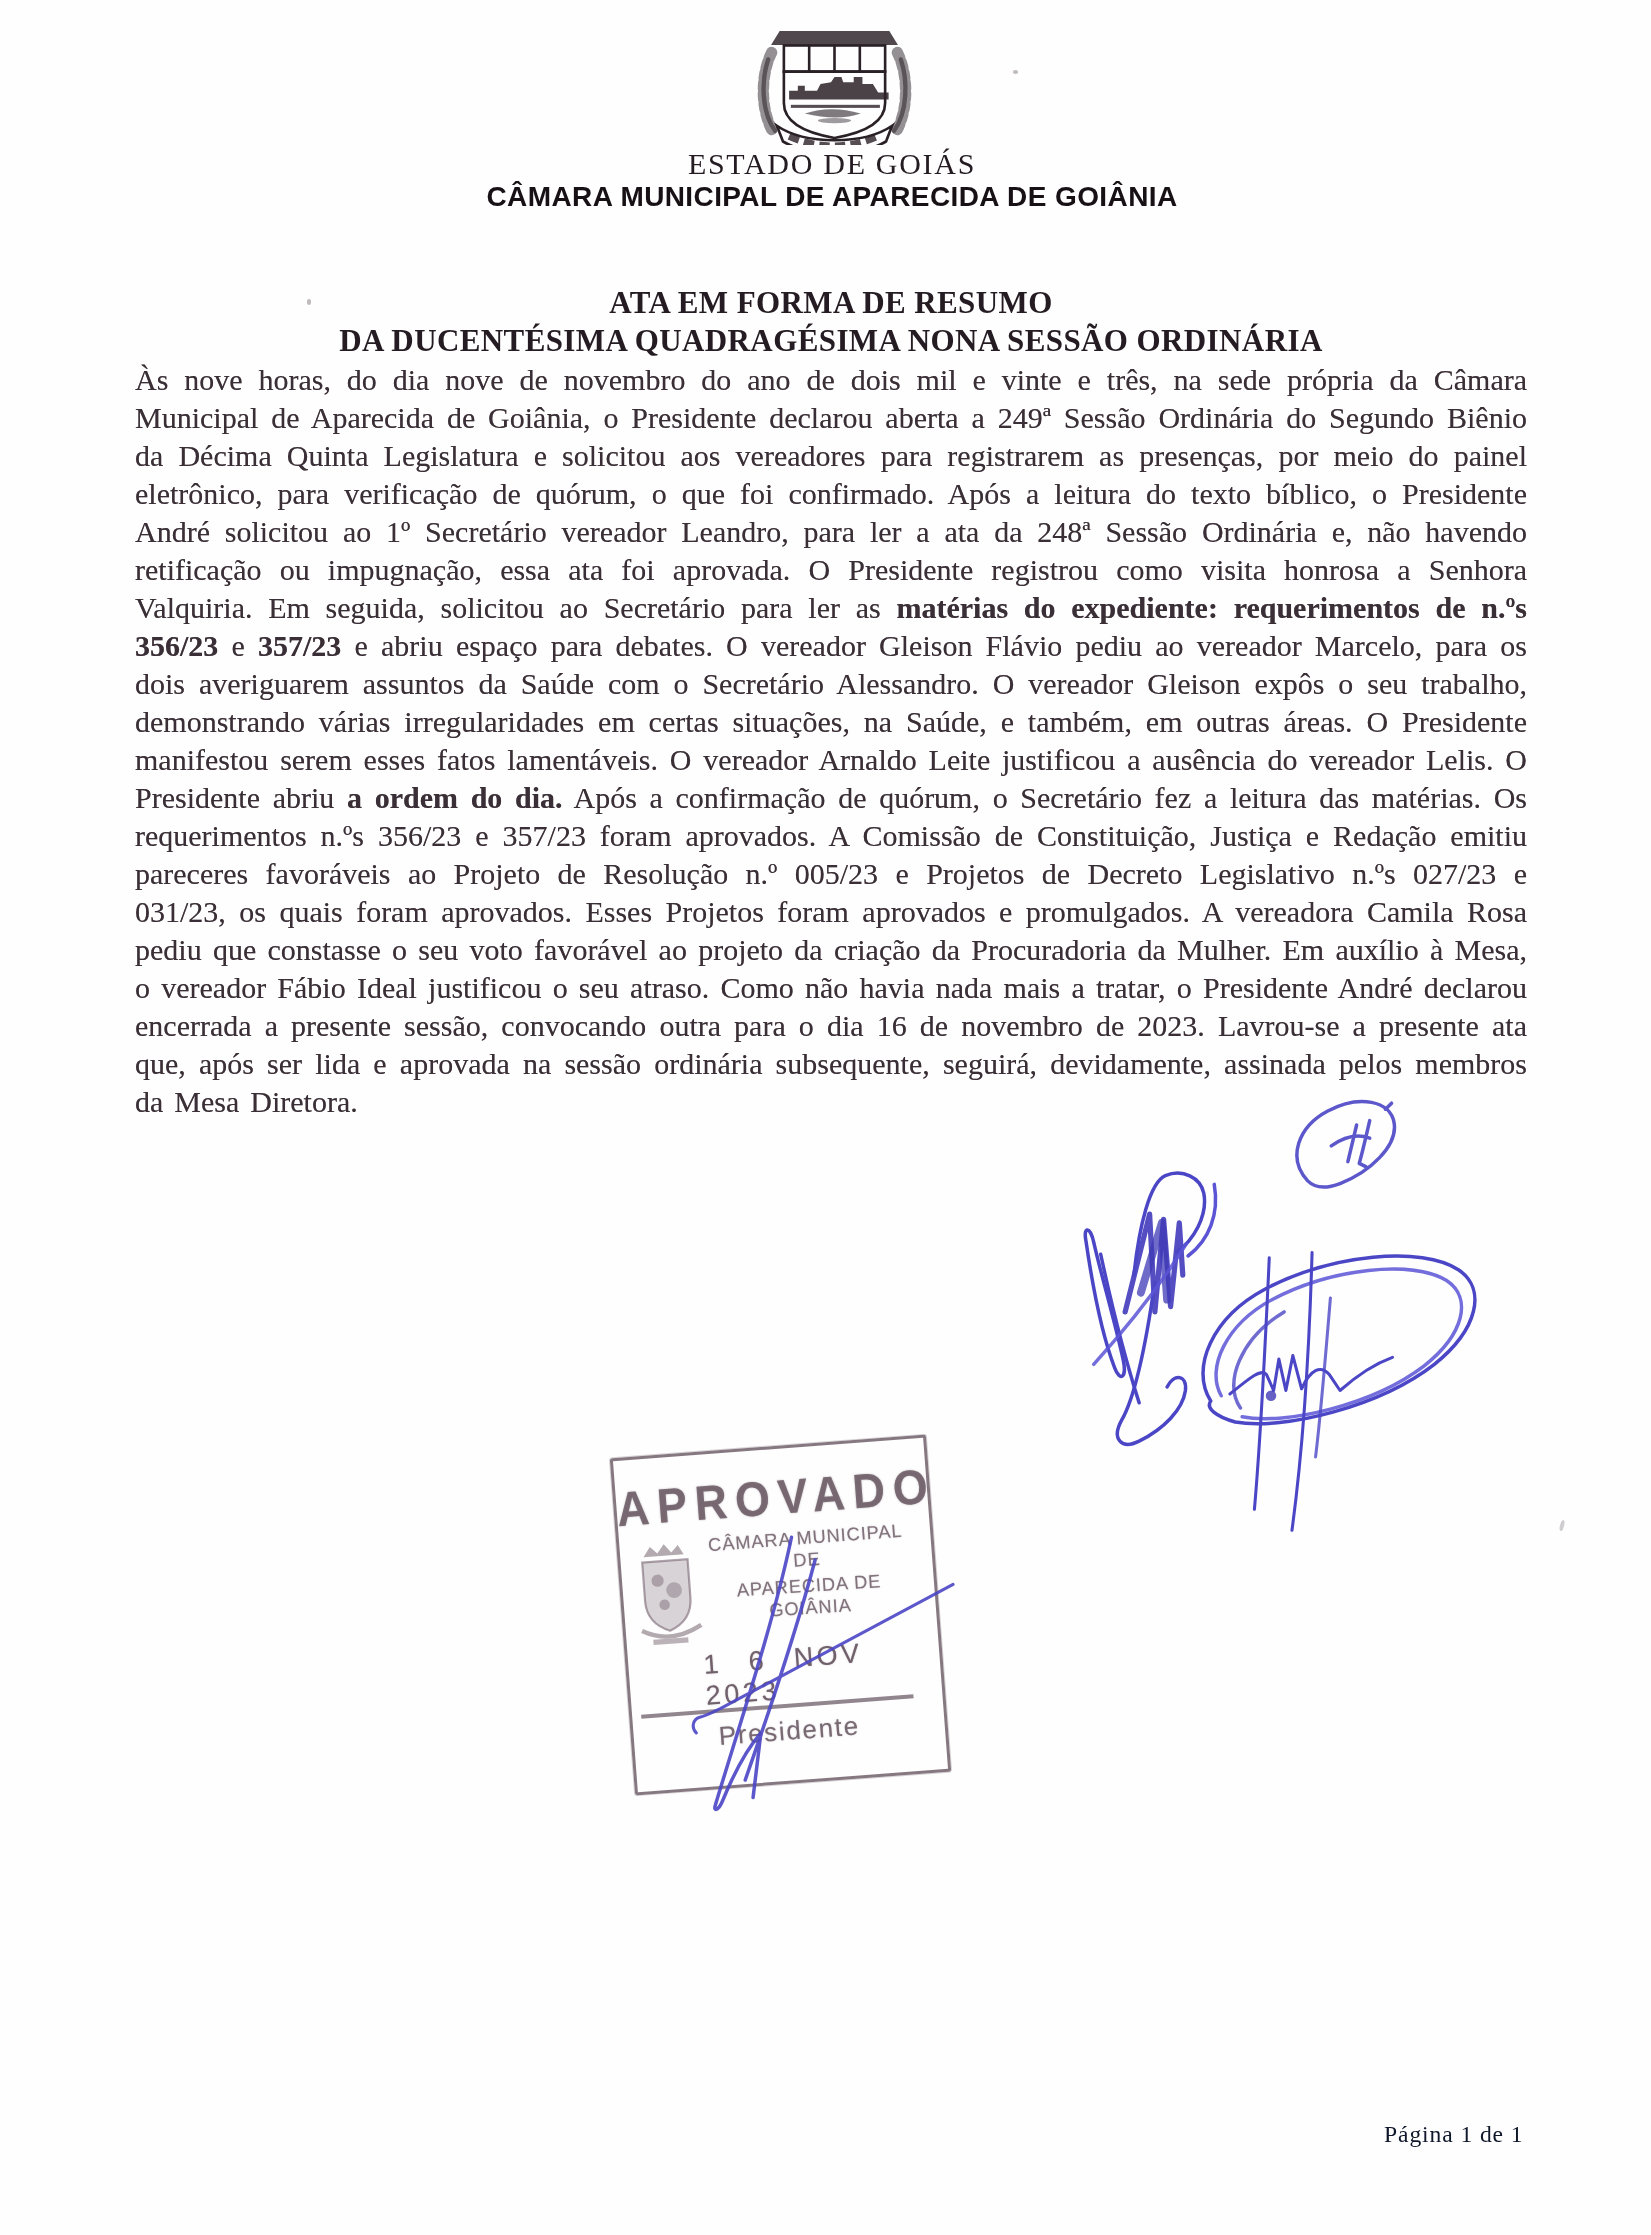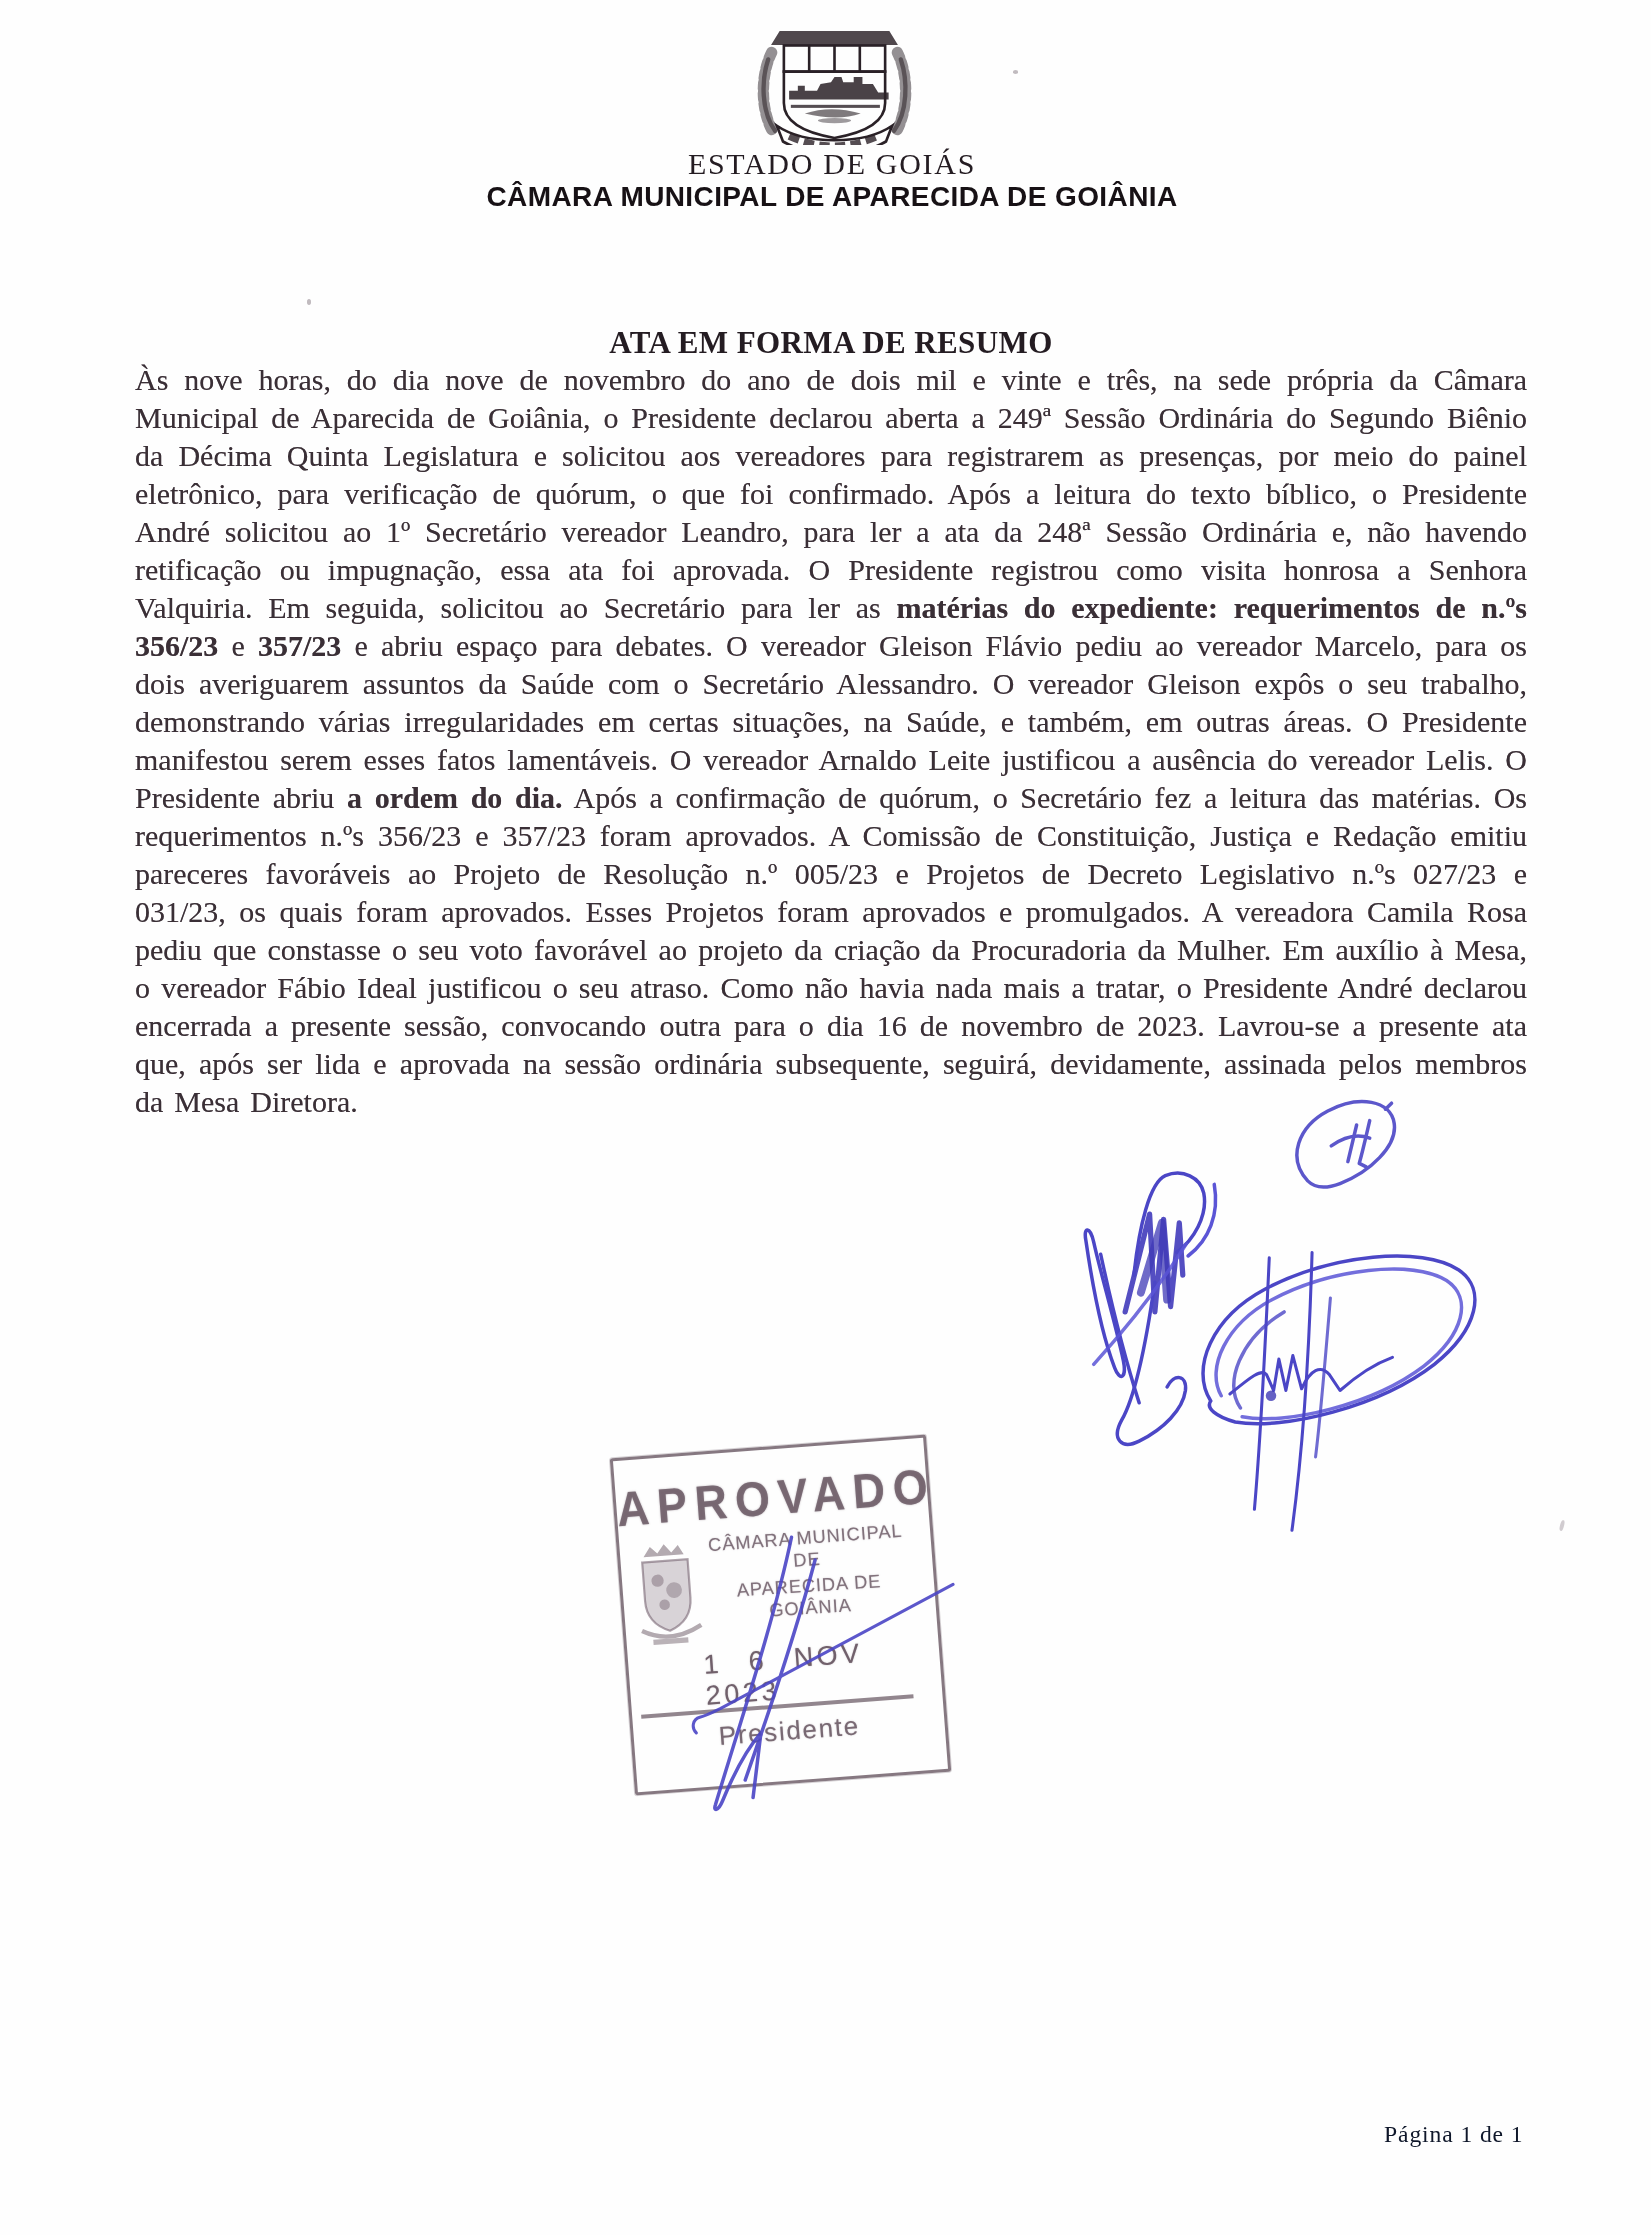--- a/index.html
+++ b/index.html
@@ -13,21 +13,21 @@
     position:absolute;left:0;top:147px;width:1664px;text-align:center;
     font-size:30px;letter-spacing:1.7px;color:#241c22;
   }
   .hdr-org{
     position:absolute;left:0;top:181px;width:1664px;text-align:center;
     font-family:"Liberation Sans", sans-serif;font-weight:bold;font-size:28px;
     letter-spacing:0.4px;color:#171115;transform:scaleY(1.02);
   }
   
   .title-block{position:absolute;left:135px;top:284px;width:1392px;text-align:center;color:#241c22;}
-  .title-line{font-weight:bold;font-size:31px;line-height:38px;letter-spacing:0.4px;margin-top:40px;}
+  .title-line{font-weight:bold;font-size:31px;line-height:38px;letter-spacing:0.4px;}
   
   .bodytext{
     position:absolute;left:135px;top:361px;width:1392px;margin:0;
     font-size:30px;line-height:38px;text-align:justify;word-spacing:3.5px;
     color:#3a2f36;text-shadow:0 0 0.5px rgba(58,47,54,.55);
   }
   .bodytext span.b{font-weight:bold;}
   
   .stamp{
     position:absolute;left:622px;top:1446px;width:311px;height:332px;
@@ -100,20 +100,21 @@
       <path d="M56 112 C88 134 156 134 188 112 L181 130 C150 148 94 148 63 130 Z" fill="none" stroke="#2a2127" stroke-width="3"></path>
       <path d="M70 124 C104 139 140 139 174 123" fill="none" stroke="#2a2127" stroke-width="8" stroke-dasharray="12 6" opacity="0.8"></path>
     </g>
   </svg>
 
   <div class="hdr-state">ESTADO DE GOIÁS</div>
   <div class="hdr-org">CÂMARA MUNICIPAL DE APARECIDA DE GOIÂNIA</div>
 
   <div class="title-block">
     <div class="title-line">ATA EM FORMA DE RESUMO</div>
+    <div class="title-line">DA DUCENTÉSIMA QUADRAGÉSIMA NONA SESSÃO ORDINÁRIA</div>
   </div>
 
   <p class="bodytext"><span>Às nove horas, do dia nove de novembro do ano de dois mil e vinte e três, na sede própria da Câmara Municipal de Aparecida de Goiânia, o Presidente declarou aberta a 249ª Sessão Ordinária do Segundo Biênio da Décima Quinta Legislatura e solicitou aos vereadores para registrarem as presenças, por meio do painel eletrônico, para verificação de quórum, o que foi confirmado. Após a leitura do texto bíblico, o Presidente André solicitou ao 1º Secretário vereador Leandro, para ler a ata da 248ª Sessão Ordinária e, não havendo retificação ou impugnação, essa ata foi aprovada. O Presidente registrou como visita honrosa a Senhora Valquiria. Em seguida, solicitou ao Secretário para ler as </span><span class="b">matérias do expediente: requerimentos de n.ºs 356/23</span><span> e </span><span class="b">357/23</span><span> e abriu espaço para debates. O vereador Gleison Flávio pediu ao vereador Marcelo, para os dois averiguarem assuntos da Saúde com o Secretário Alessandro. O vereador Gleison expôs o seu trabalho, demonstrando várias irregularidades em certas situações, na Saúde, e também, em outras áreas. O Presidente manifestou serem esses fatos lamentáveis. O vereador Arnaldo Leite justificou a ausência do vereador Lelis. O Presidente abriu </span><span class="b">a ordem do dia.</span><span> Após a confirmação de quórum, o Secretário fez a leitura das matérias. Os requerimentos n.ºs 356/23 e 357/23 foram aprovados. A Comissão de Constituição, Justiça e Redação emitiu pareceres favoráveis ao Projeto de Resolução n.º 005/23 e Projetos de Decreto Legislativo n.ºs 027/23 e 031/23, os quais foram aprovados. Esses Projetos foram aprovados e promulgados. A vereadora Camila Rosa pediu que constasse o seu voto favorável ao projeto da criação da Procuradoria da Mulher. Em auxílio à Mesa, o vereador Fábio Ideal justificou o seu atraso. Como não havia nada mais a tratar, o Presidente André declarou encerrada a presente sessão, convocando outra para o dia 16 de novembro de 2023. Lavrou-se a presente ata que, após ser lida e aprovada na sessão ordinária subsequente, seguirá, devidamente, assinada pelos membros da Mesa Diretora.</span></p>
 
   <div class="stamp">
     <div class="approved">APROVADO</div>
     <div class="org1">CÂMARA MUNICIPAL DE</div>
     <div class="org2">APARECIDA DE GOIÂNIA</div>
     <div class="date">1 6 NOV 2023</div>
     <svg class="stamp-crest" viewBox="0 0 80 130">

